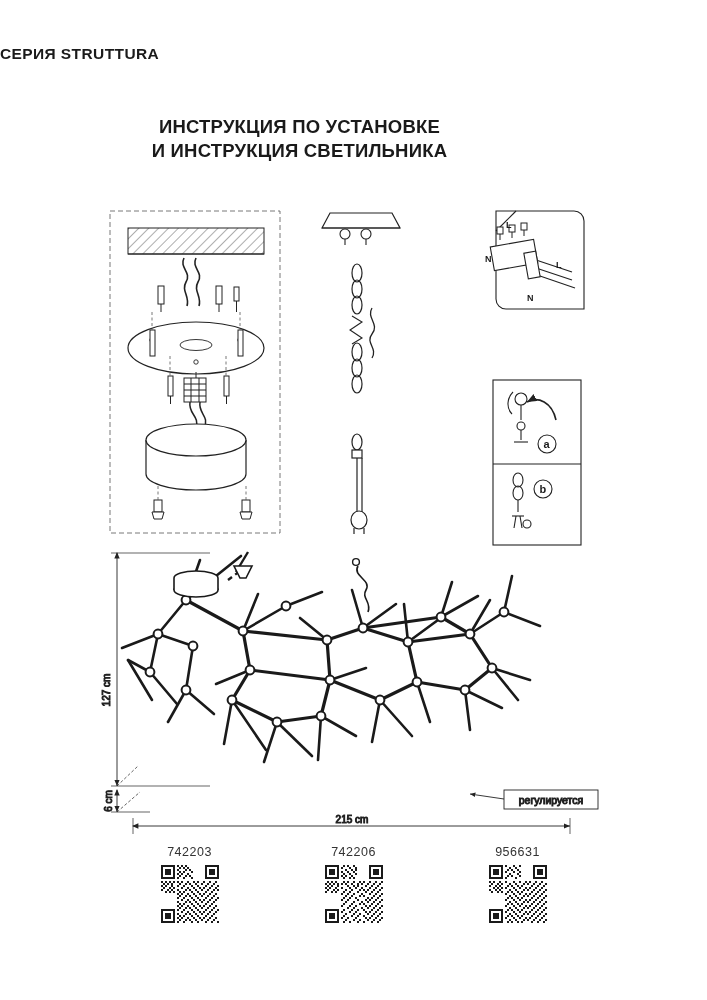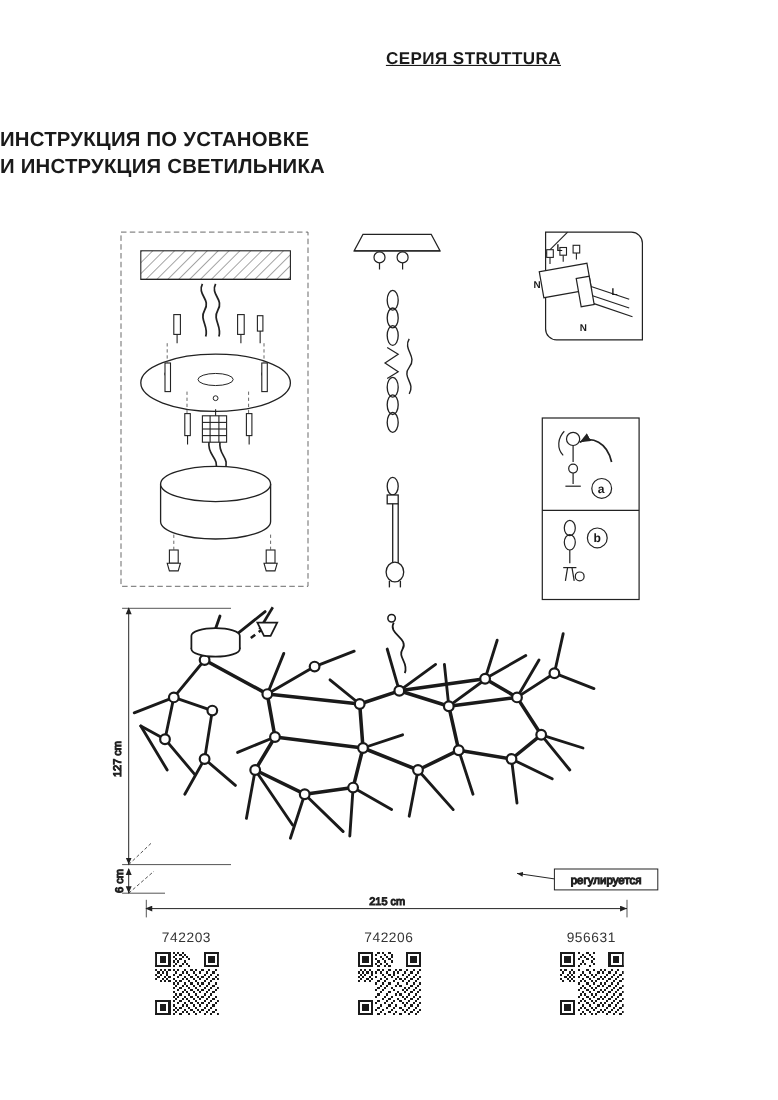--- a/index.html
+++ b/index.html
@@ -18,37 +18,36 @@
   .page {
     position: relative;
     width: 707px;
     height: 1000px;
   }
   .header {
     position: absolute;
     left: 0;
     top: 44px;
     width: 618px;
-    text-align: right;
+    text-align: left;
     padding-right: 108px;
     box-sizing: border-box;
-    text-decoration: underline;
   }
   .header .line1, .header .line2 {
     font-size: 15.5px;
     font-weight: bold;
     letter-spacing: 0.4px;
     line-height: 20px;
   }
   .subheader {
     position: absolute;
     left: 0;
     top: 115px;
     width: 707px;
-    text-align: left;
+    text-align: center;
     padding-right: 108px;
     box-sizing: border-box;
   }
   .subheader .line {
     font-size: 18.5px;
     font-weight: bold;
     letter-spacing: 0.2px;
     line-height: 24px;
   }
   svg.diagram {
@@ -58,21 +57,21 @@
     width: 707px;
     height: 1000px;
   }
   .codes {
     position: absolute;
     left: 0;
     top: 845px;
     width: 707px;
     display: flex;
     justify-content: center;
-    gap: 64px;
+    gap: 44px;
   }
   .code-item {
     width: 120px;
     text-align: center;
   }
   .code-item .code-label {
     font-size: 12.5px;
     color: #333;
     letter-spacing: 0.5px;
     margin-bottom: 6px;

